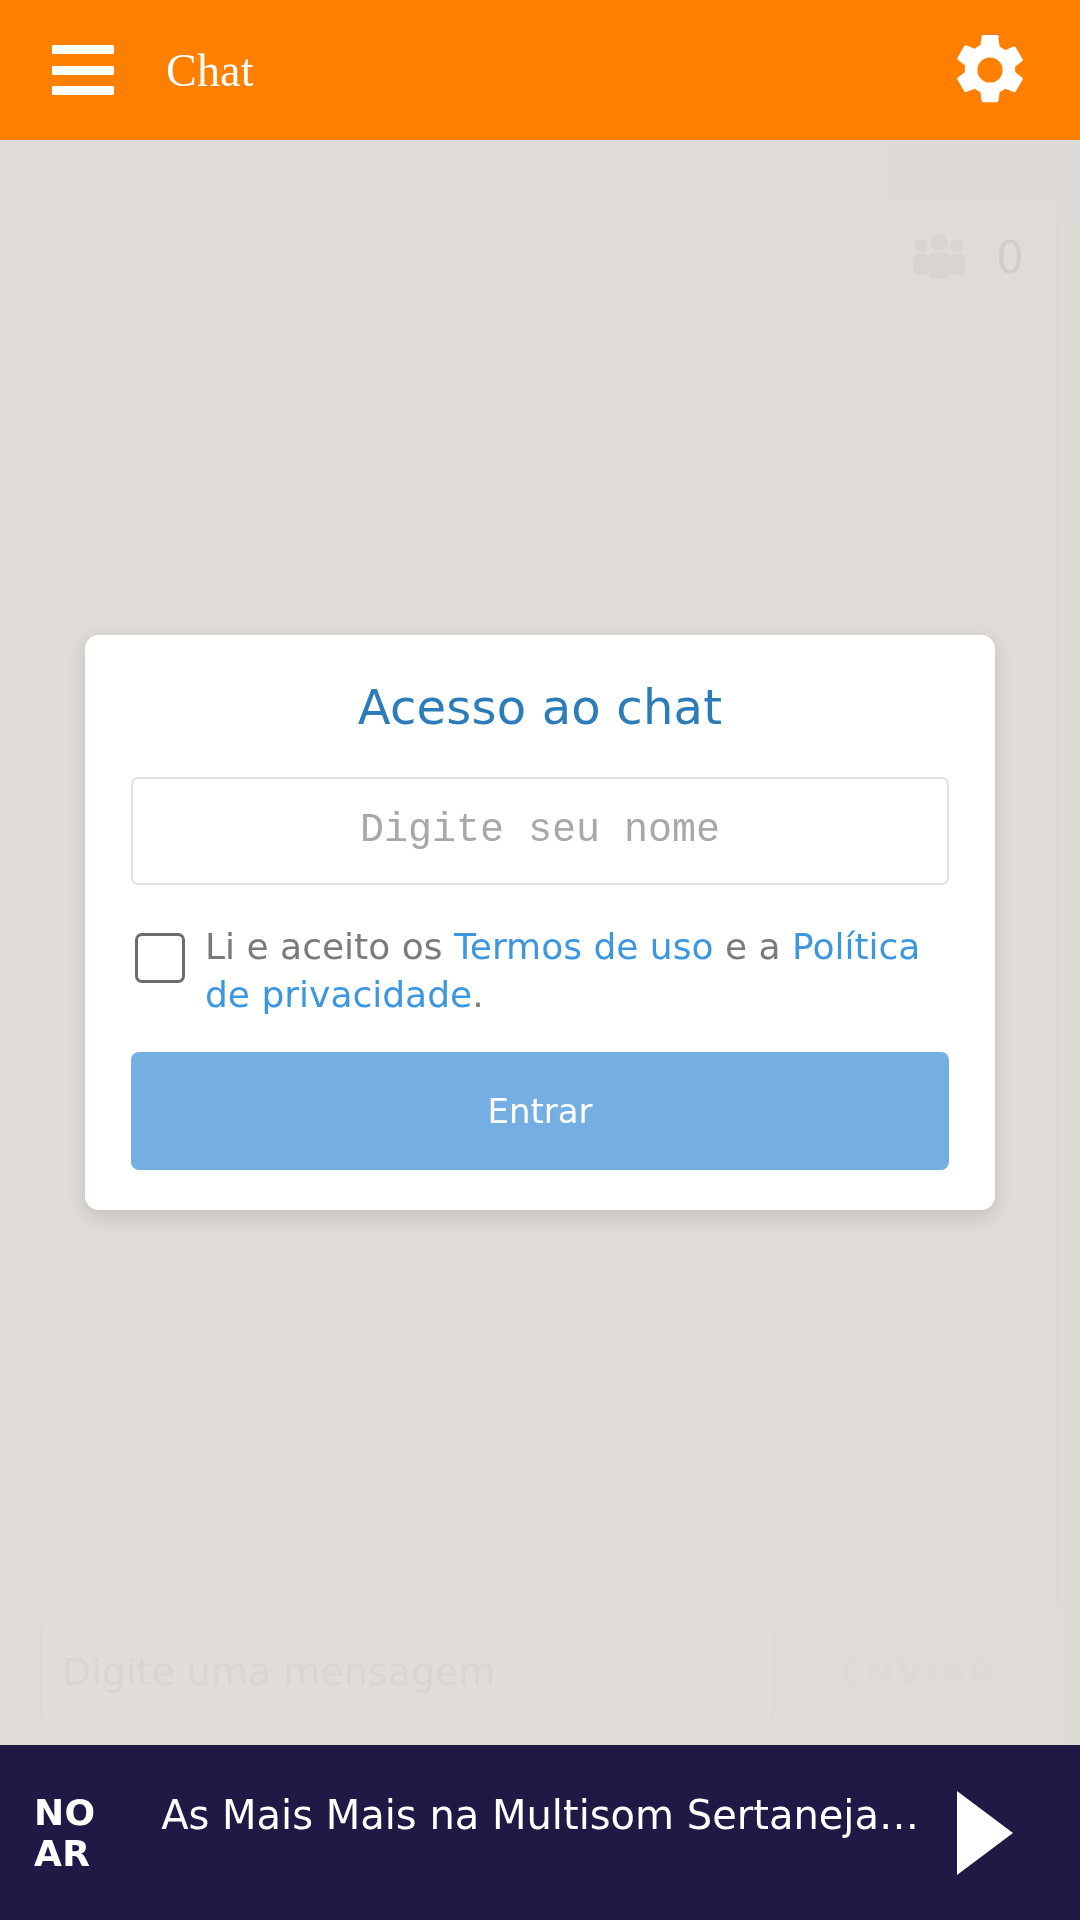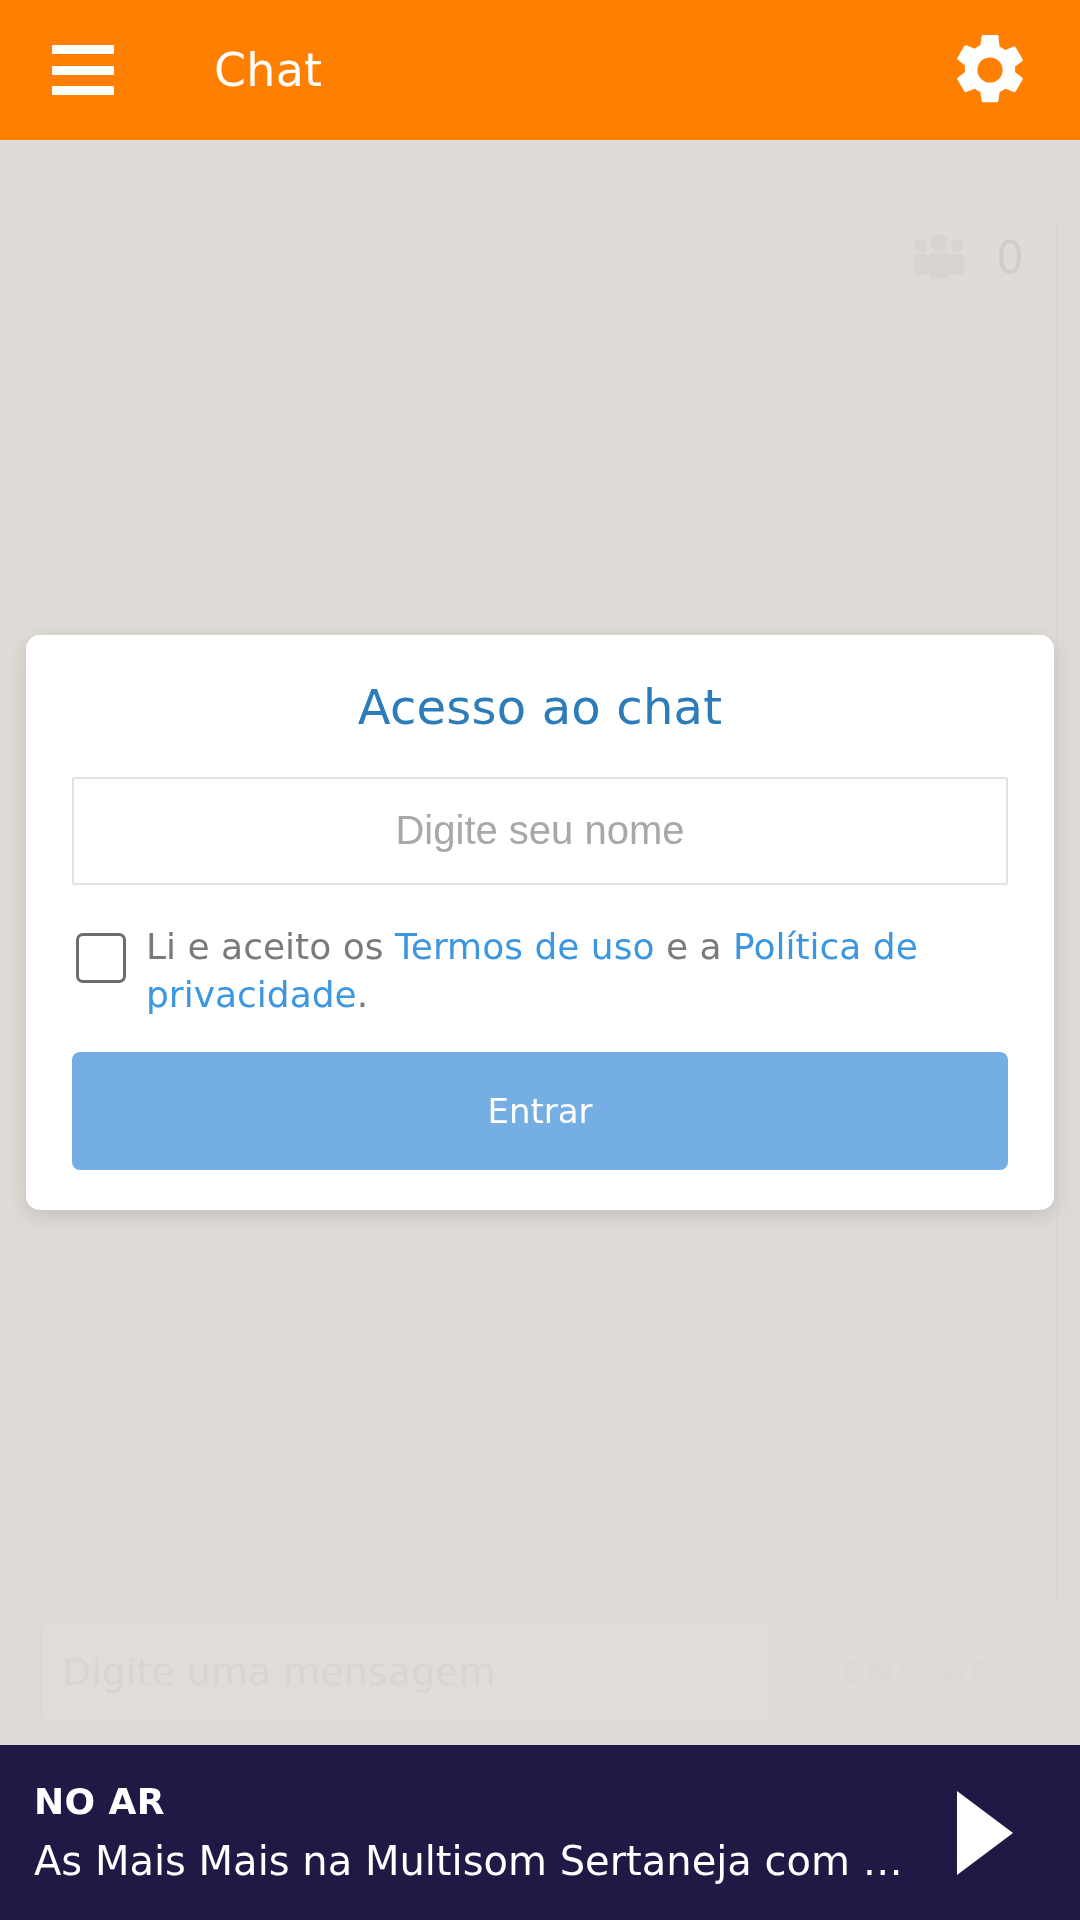--- a/index.html
+++ b/index.html
@@ -44,23 +44,24 @@
     display: block;
     width: 100%;
     height: 9px;
     background: #ffffff;
     border-radius: 1px;
   }
   .appbar-title {
     color: #ffffff;
     font-size: 46px;
     font-weight: 400;
-    margin-left: 100px;
+    margin-left: 52px;
     letter-spacing: 0.2px;
     white-space: nowrap;
+    font-family: Liberation Serif, serif;
   }
   .appbar-spacer { flex: 1 1 auto; }
   .gear-btn {
     width: 96px;
     height: 96px;
     display: flex;
     align-items: center;
     justify-content: center;
     cursor: pointer;
     margin-right: 6px;
@@ -162,43 +163,43 @@
     top: 140px;
     width: 1080px;
     bottom: 175px;
     background: rgba(222, 218, 214, 0.62);
     display: flex;
     align-items: center;
     justify-content: center;
     z-index: 20;
   }
   .modal {
-    width: 1028px;
+    width: 910px;
     background: #ffffff;
     border-radius: 14px;
     box-shadow: 0 6px 20px rgba(0, 0, 0, 0.13);
     padding: 44px 46px 40px 46px;
     margin-top: -40px;
   }
   .modal-title {
     text-align: center;
     color: #2c7cba;
     font-size: 48px;
     font-weight: 400;
     margin-bottom: 42px;
     letter-spacing: 0.2px;
   }
   .name-input {
     width: 100%;
     height: 108px;
     border: 2px solid #e2e2e2;
-    border-radius: 2px;
+    border-radius: 7px;
     background: #ffffff;
     text-align: center;
-    font-family: Liberation Sans, sans-serif;
+    font-family: Liberation Mono, monospace;
     font-size: 40px;
     color: #555555;
     outline: none;
   }
   .name-input::placeholder { color: #a8a8a8; }
 
   .terms-row {
     display: flex;
     align-items: flex-start;
     gap: 20px;
@@ -247,21 +248,20 @@
     background: #211945;
     display: flex;
     align-items: center;
     padding: 0 40px 0 34px;
     z-index: 10;
   }
   .player-info {
     flex: 1 1 auto;
     min-width: 0;
     display: flex;
-    flex-direction: column;
     justify-content: center;
     gap: 16px;
   }
   .player-status {
     color: #ffffff;
     font-size: 36px;
     font-weight: 700;
     letter-spacing: 0.4px;
   }
   .player-now {

